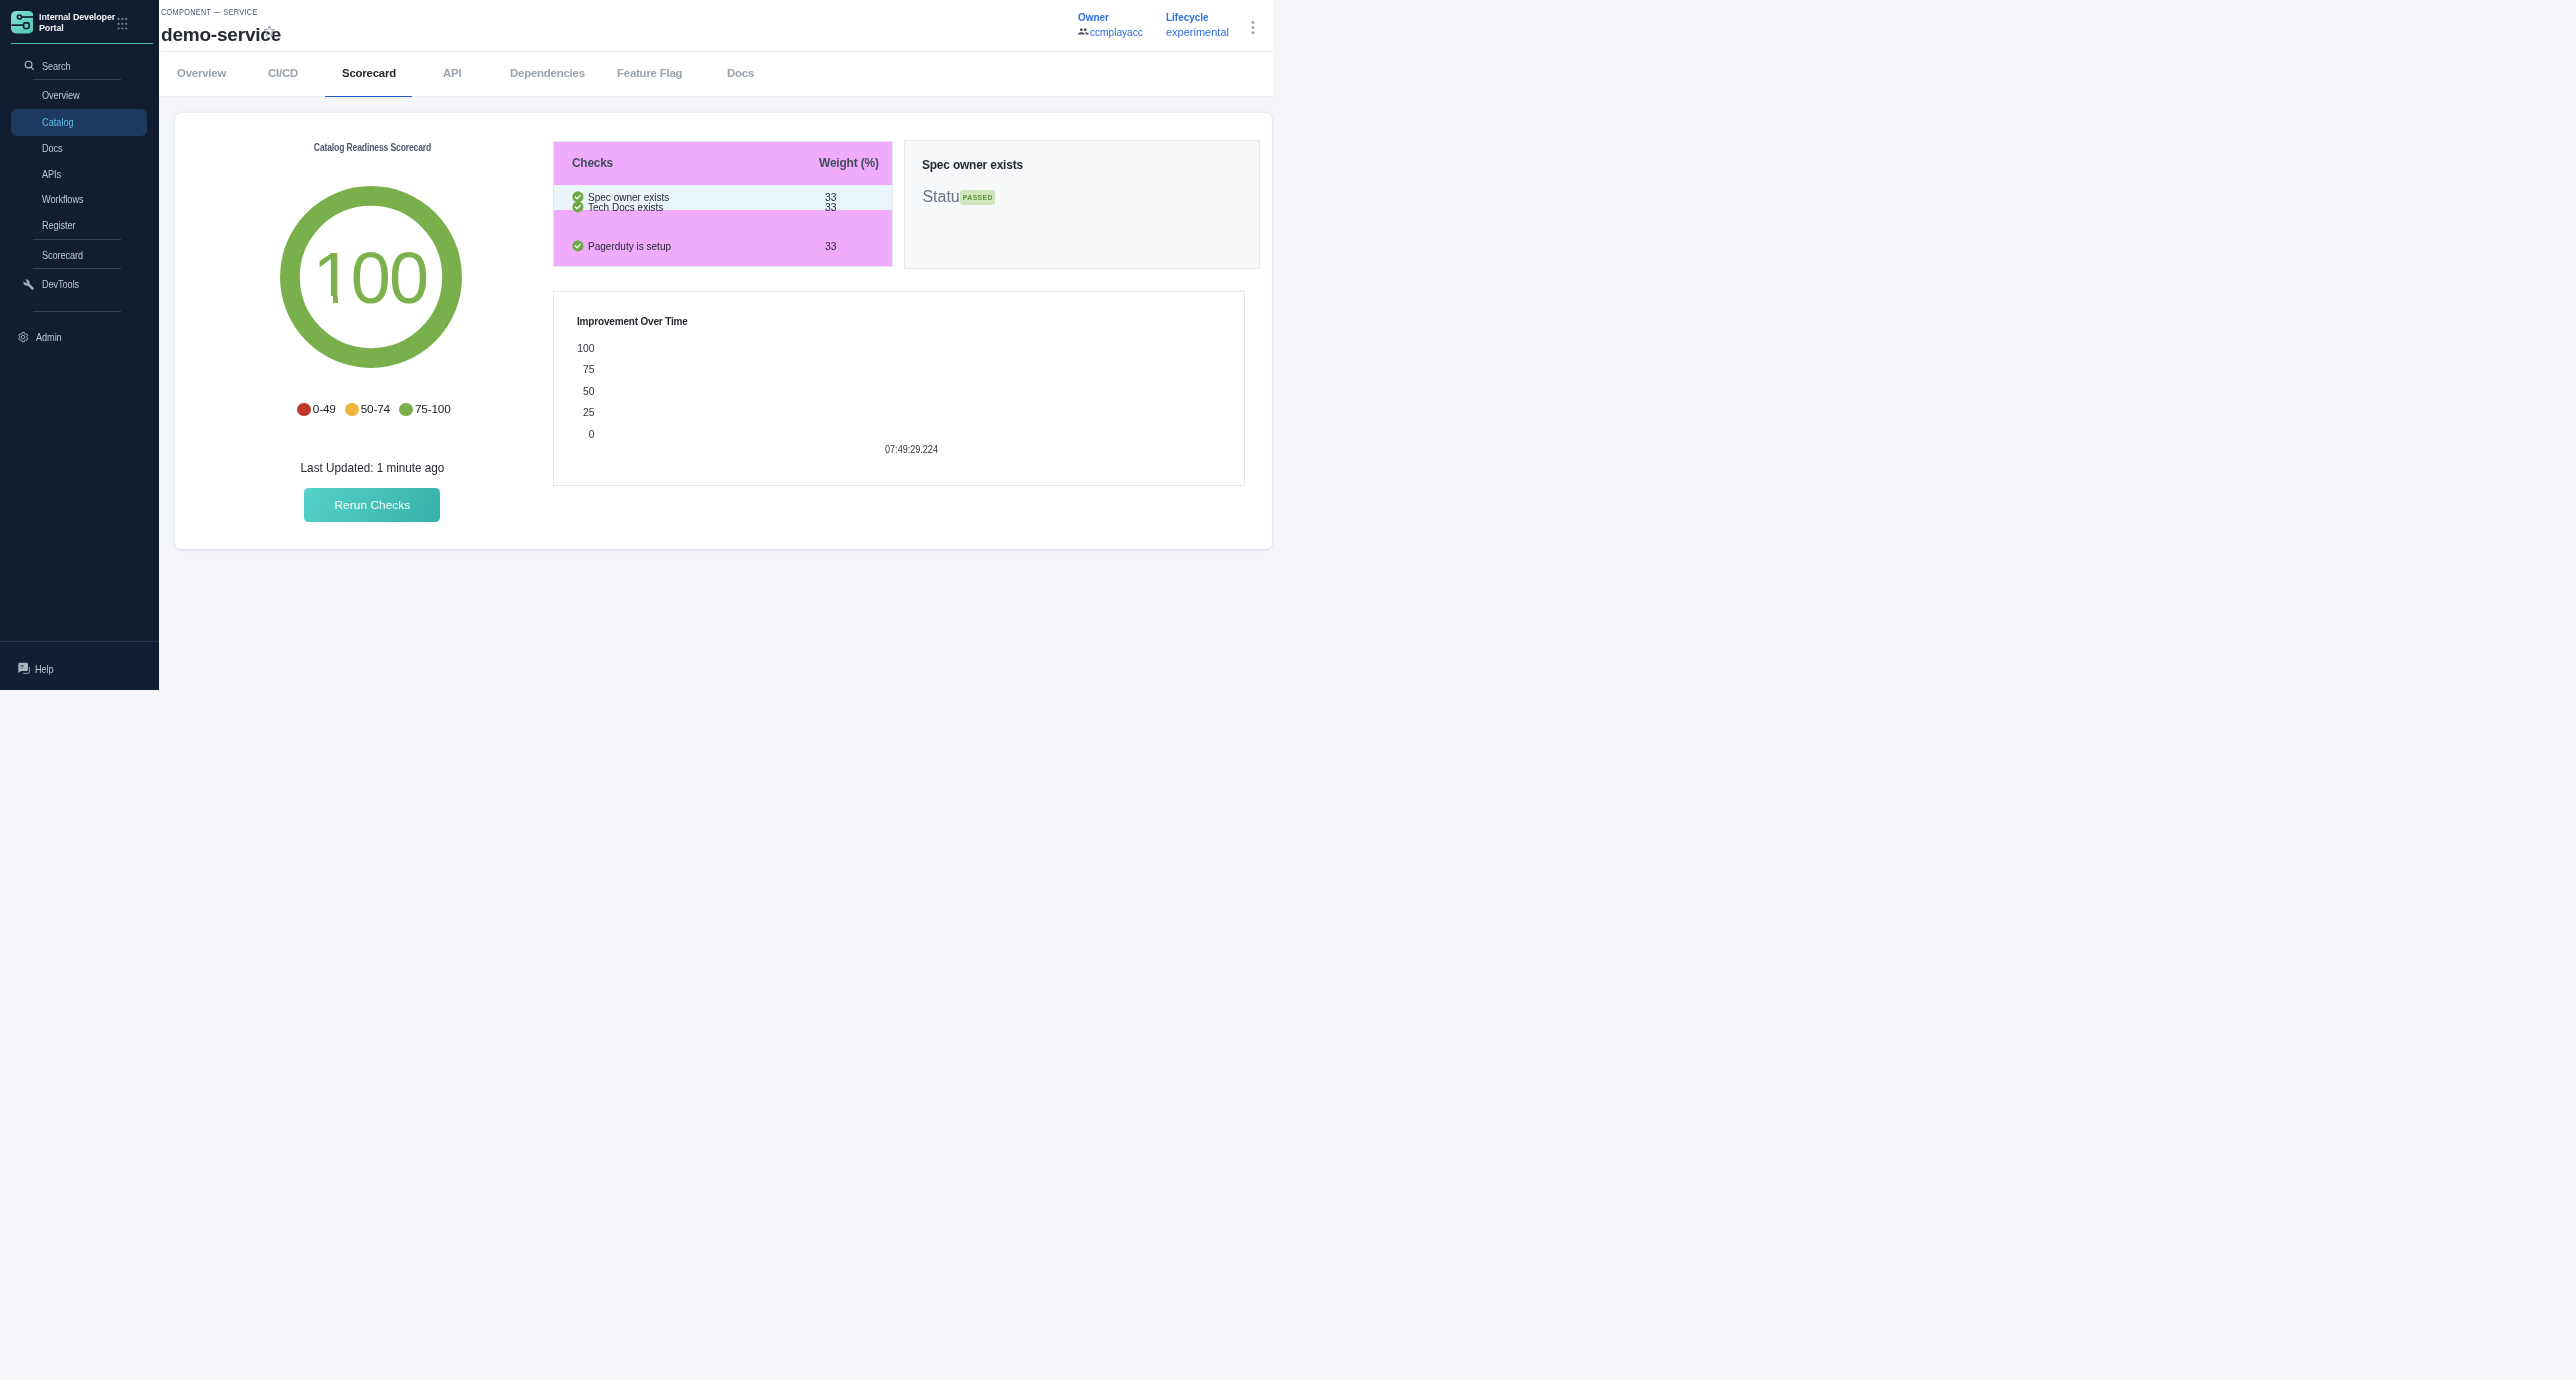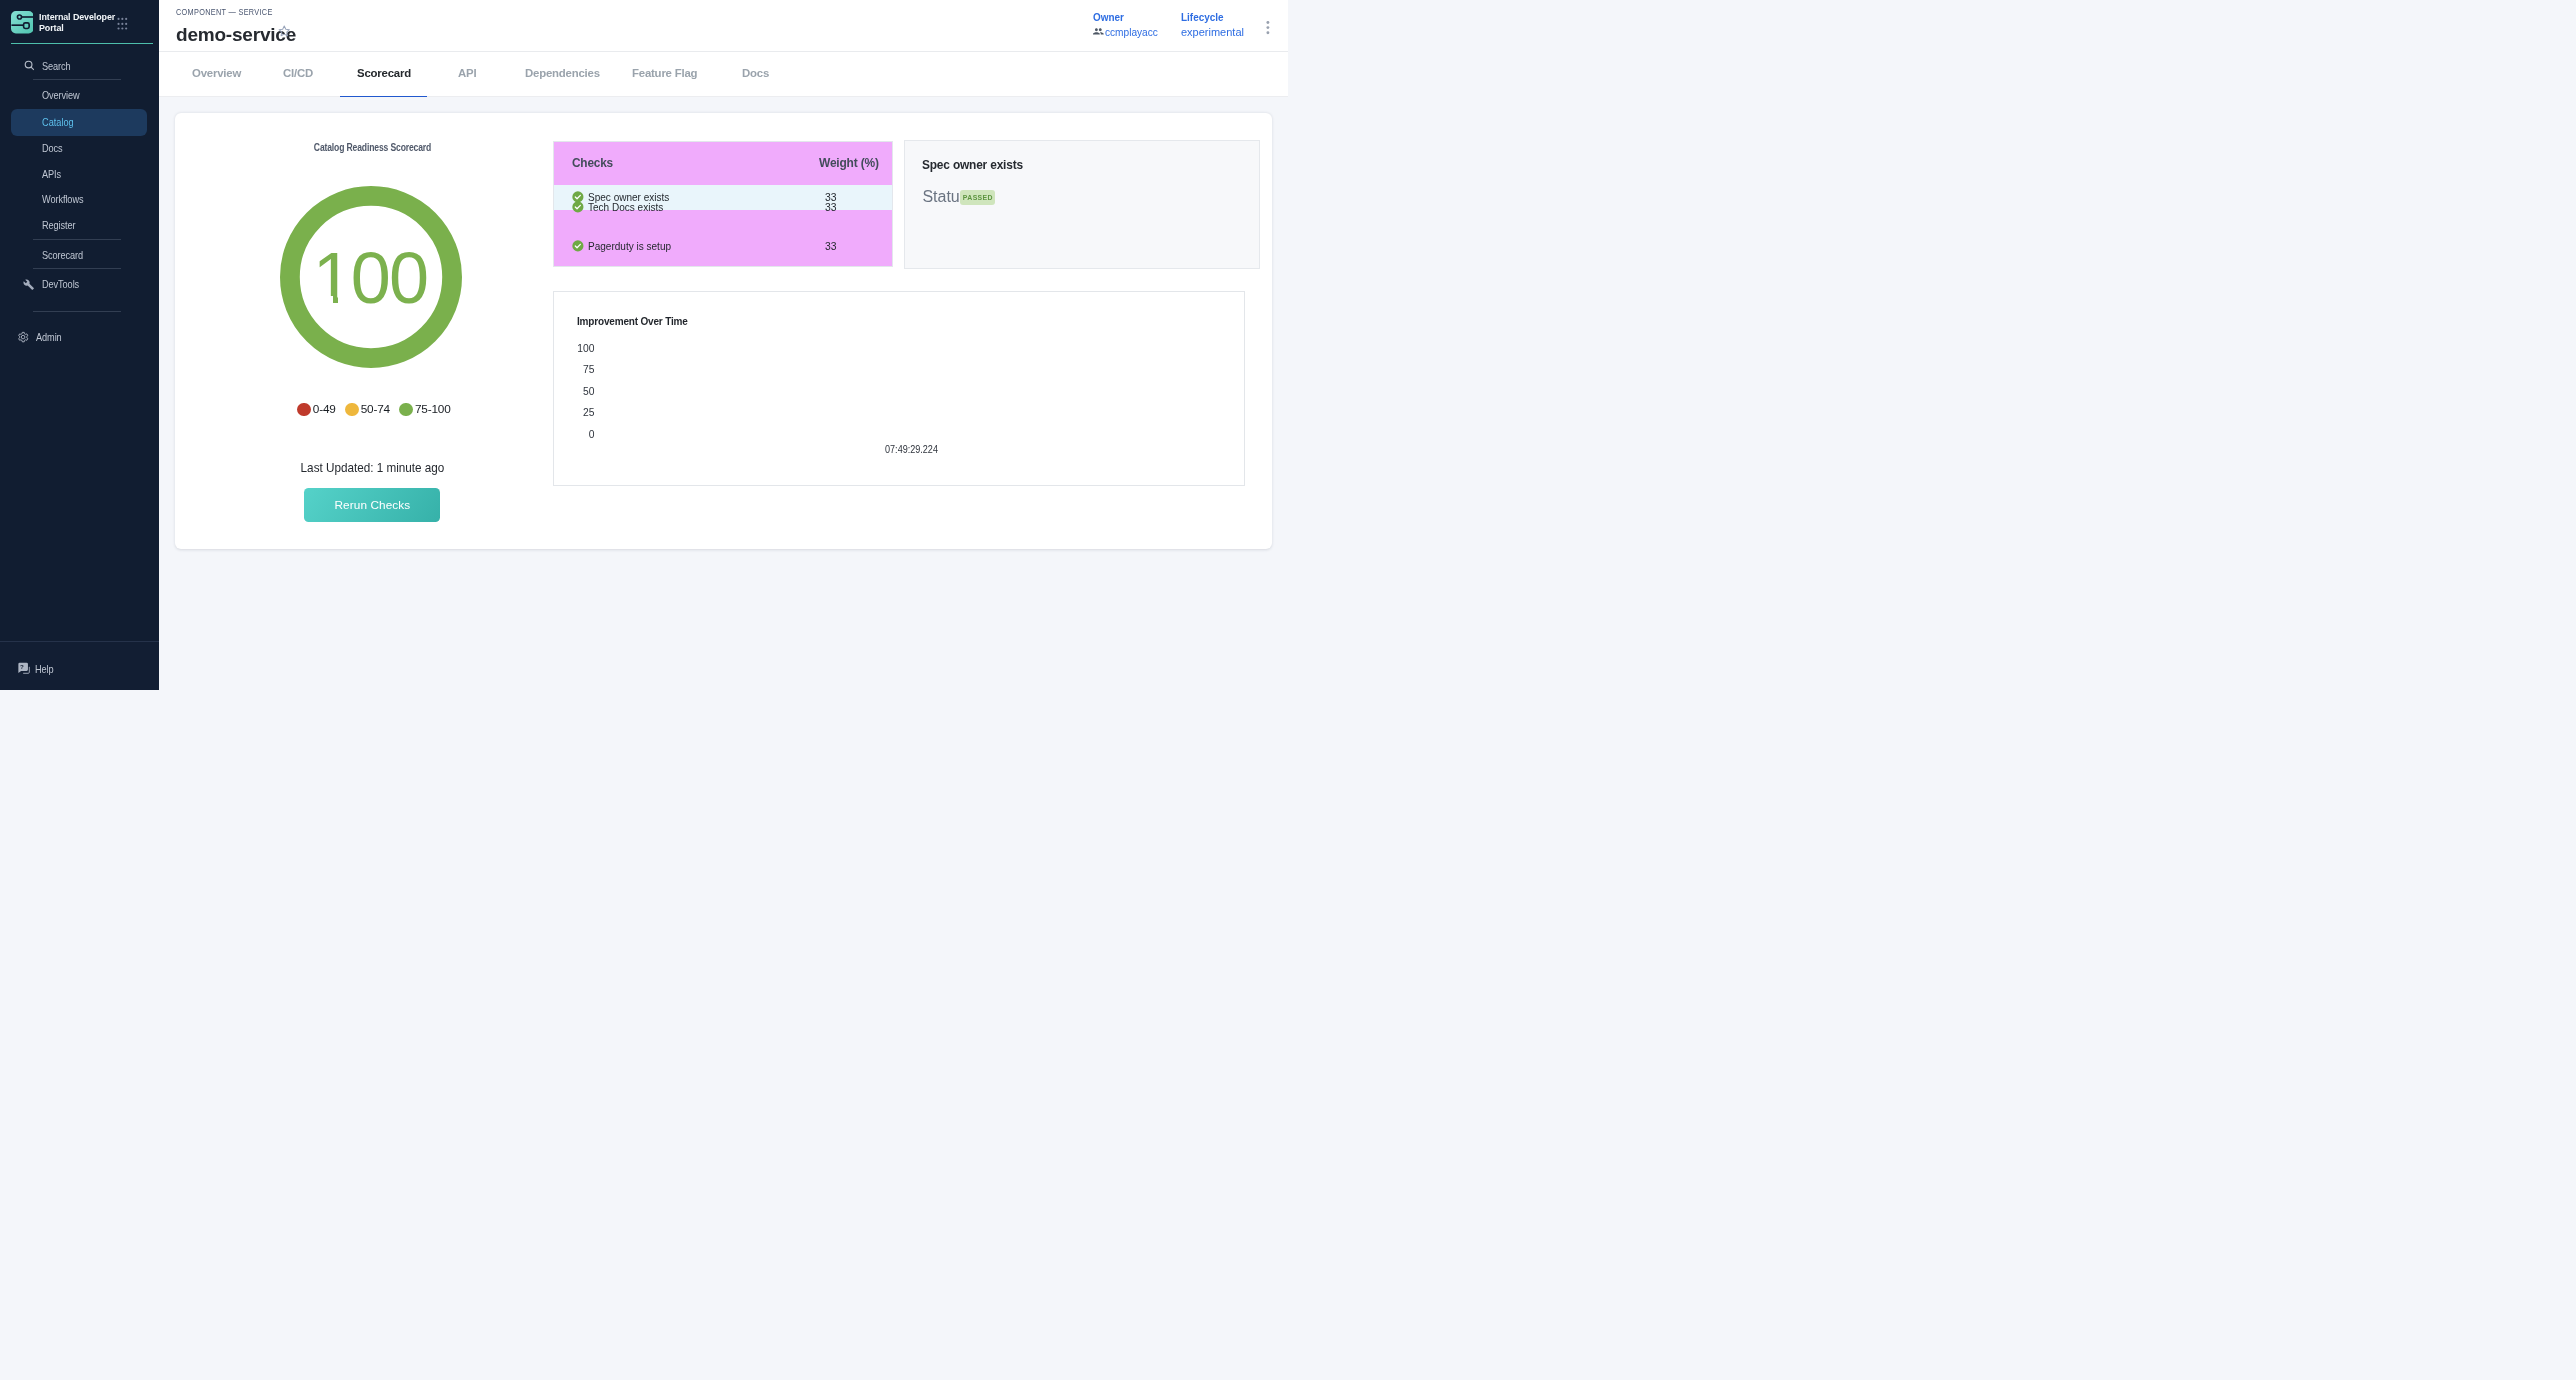--- a/index.html
+++ b/index.html
@@ -12,21 +12,21 @@
 #griddots { position:absolute; left:117px; top:17px; }
 #teal-line { position:absolute; left:10.7px; top:43px; width:142px; height:1.1px; background:#4dbfab; }
 .mitem { position:absolute; left:42px; color:rgba(193,200,212,0.99); font-size:10.7px; letter-spacing:-0.1px; transform:scaleX(0.86); transform-origin:left top; white-space:nowrap; }
 .micon { position:absolute; left:23.6px; }
 .sdiv { position:absolute; left:33px; width:88px; height:0.8px; background:#323e52; }
 #catalog-pill { position:absolute; left:11.4px; top:109px; width:136px; height:27px; background:#1d3a5e; border-radius:6.1px; }
 #catalog-pill span { position:absolute; left:30.5px; top:6.9px; color:rgba(94,193,238,0.99); font-size:10.7px; transform:scaleX(0.86); transform-origin:left top; }
 #help-strip { position:absolute; left:0; top:641px; width:159px; height:49px; background:#121e33; border-top:0.8px solid #25324a; }
 
 
-#header { position:absolute; left:159px; top:0; width:1129px; height:97px; background:#fff; border-bottom:0.8px solid #ecedf0;text-decoration:underline; }
+#header { position:absolute; left:144px; top:0; width:1129px; height:97px; background:#fff; border-bottom:0.8px solid #ecedf0;text-decoration:underline; }
 #crumb { position:absolute; left:17px; top:6.9px; font-size:9.5px; line-height:10px; color:rgba(71,83,109,0.99); letter-spacing:0.4px; transform:scaleX(0.77); transform-origin:left top; white-space:nowrap; }
 #title { position:absolute; left:17px; top:24px; font-size:19px; font-weight:bold; color:rgba(35,39,46,0.99); letter-spacing:-0.2px; }
 #star { position:absolute; left:118px; top:24.4px; }
 #hdr-border { position:absolute; left:0; top:51px; width:1129px; height:0.8px; background:#e9ebee; }
 .hlabel { font-size:10.7px; font-weight:bold; color:rgba(44,107,226,0.99); transform:scaleX(0.93); transform-origin:left center; }
 .hval { font-size:11px; color:rgba(44,107,226,0.99); }
 #owner-blk { position:absolute; left:934px; top:10.7px; }
 #life-blk { position:absolute; left:1022px; top:10.7px; }
 #vdots { position:absolute; left:1107px; top:21px; }
 

